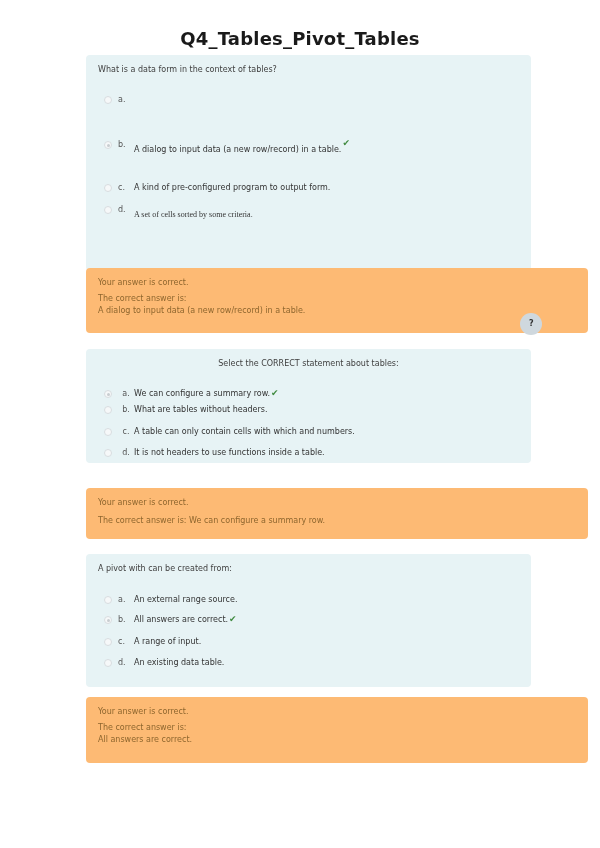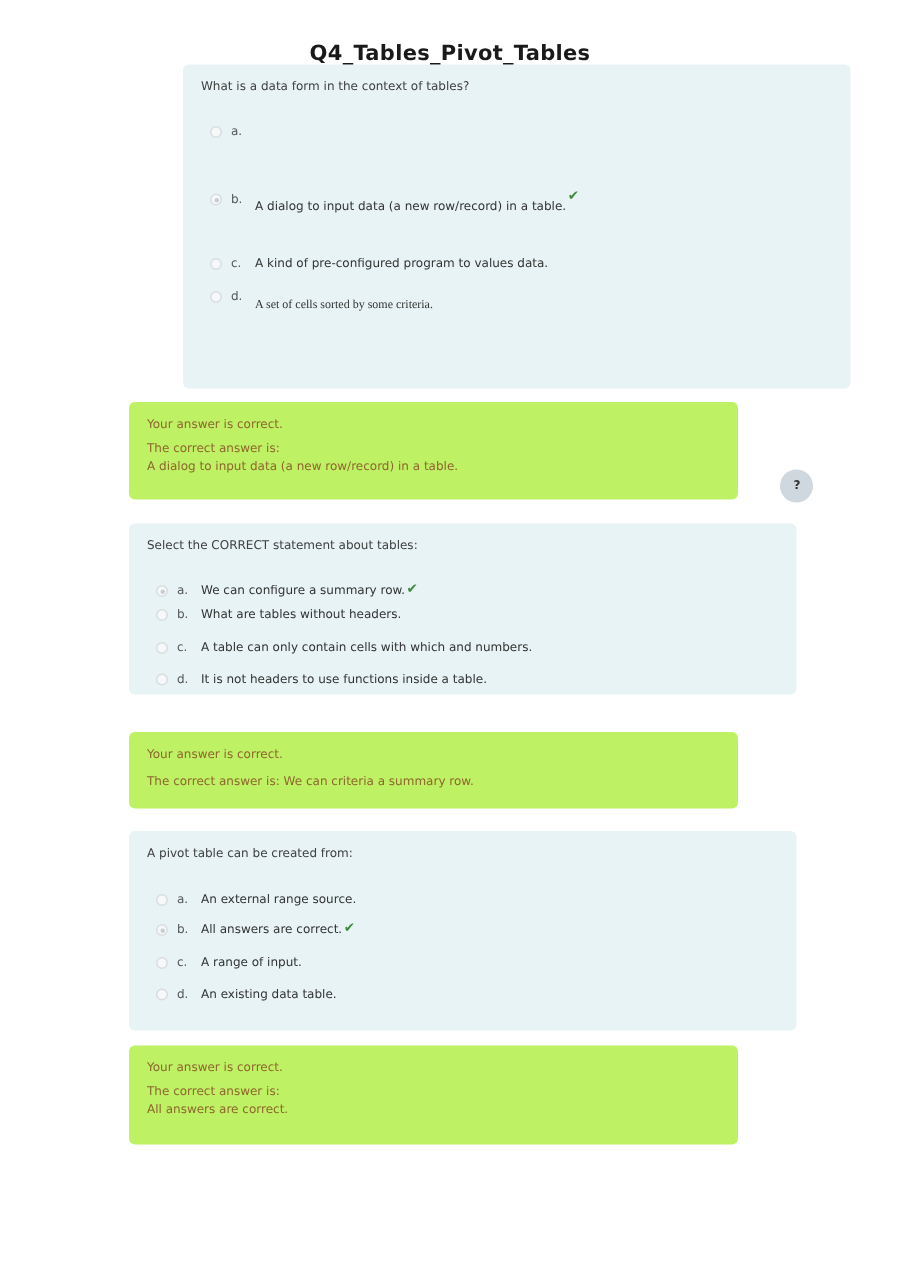--- a/index.html
+++ b/index.html
@@ -1,74 +1,74 @@
 <!DOCTYPE html>
 <html><head>
 <meta charset="utf-8">
 <style>
   html, body { margin:0; padding:0; background:#ffffff; }
   body { width:600px; height:848px; position:relative; overflow:hidden;
          font-family:"DejaVu Sans", sans-serif; color:#333; }
   .title { position:absolute; top:28px; left:0; width:600px; text-align:center;
-           font-size:14px; font-weight:bold; color:#1a1a1a; letter-spacing:0.2px; }
+           font-size:18px; font-weight:bold; color:#1a1a1a; letter-spacing:0.2px; }
   .qbox { position:absolute; left:86px; width:445px; background:#e7f3f5;
           border-radius:4px; box-sizing:border-box; padding:10px 12px; }
-  .fbox { position:absolute; left:86px; width:406px; background:#bef264;
+  .fbox { position:absolute; left:86px; width:502px; background:#fdba74;
           border-radius:4px; box-sizing:border-box; padding:9px 12px; color:#8e662e; }
   .qtext { font-size:8px; color:#404040; }
   .opt { position:absolute; left:18px; font-size:8px; color:#333; display:flex; align-items:flex-start; }
   .radio { width:6px; height:6px; border:1px solid #d8dde0; border-radius:50%; background:#f6f8f9;
            display:inline-block; margin-right:6px; margin-top:1px; position:relative; }
   .radio.checked::after { content:""; position:absolute; left:1.5px; top:1.5px; width:3px; height:3px;
            background:#c8cdd0; border-radius:50%; }
   .letter { width:16px; display:inline-block; color:#555; }
   .check { color:#3f8a3f; font-size:9px; margin-left:1px; font-weight:bold; }
   .ftext { font-size:8px; line-height:12px; }
   .help { position:absolute; left:520px; top:313px; width:22px; height:22px; border-radius:50%;
           background:#cfd8de; color:#333; font-size:8px; font-weight:bold; box-sizing:border-box;
           padding-left:9px; line-height:22px; }
 </style>
 </head>
 <body>
 
 <div class="title">Q4_Tables_Pivot_Tables</div>
 
-<div class="qbox" style="top:43px;height:216px;margin-left:36px;">
+<div class="qbox" style="top:55px;height:216px;">
   <div class="qtext">What is a data form in the context of tables?</div>
   <div class="opt" style="top:40px;">
     <span class="radio"></span>
     <span class="letter">a.</span>
   </div>
   <div class="opt" style="top:85px;">
     <span class="radio checked"></span>
     <span class="letter">b.</span>
     <span style="margin-top:5px;">A dialog to input data (a new row/record) in a table.</span>
     <span class="check" style="margin-top:-2px;">✔</span>
   </div>
   <div class="opt" style="top:128px;">
     <span class="radio"></span>
     <span class="letter">c.</span>
-    <span>A kind of pre-configured program to values data.</span>
+    <span>A kind of pre-configured program to output form.</span>
   </div>
   <div class="opt" style="top:150px;">
     <span class="radio"></span>
     <span class="letter">d.</span>
     <span style="margin-top:5px;font-family:Liberation Serif, serif;">A set of cells sorted by some criteria.</span>
   </div>
 </div>
 
 <div class="fbox" style="top:268px;height:65px;">
   <div class="ftext">Your answer is correct.</div>
   <div class="ftext" style="margin-top:4px;">The correct answer is:</div>
   <div class="ftext">A dialog to input data (a new row/record) in a table.</div>
 </div>
 
 <div class="help">?</div>
 
-<div class="qbox" style="top:349px;height:114px;">
+<div class="qbox" style="top:349px;height:114px;text-align:center;">
   <div class="qtext">Select the CORRECT statement about tables:</div>
   <div class="opt" style="top:40px;">
     <span class="radio checked"></span>
     <span class="letter">a.</span>
     <span>We can configure a summary row.</span>
     <span class="check" style="margin-top:-1px;">✔</span>
   </div>
   <div class="opt" style="top:56px;">
     <span class="radio"></span>
     <span class="letter">b.</span>
@@ -81,25 +81,25 @@
   </div>
   <div class="opt" style="top:99px;">
     <span class="radio"></span>
     <span class="letter">d.</span>
     <span>It is not headers to use functions inside a table.</span>
   </div>
 </div>
 
 <div class="fbox" style="top:488px;height:51px;">
   <div class="ftext">Your answer is correct.</div>
-  <div class="ftext" style="margin-top:6px;">The correct answer is: We can criteria a summary row.</div>
+  <div class="ftext" style="margin-top:6px;">The correct answer is: We can configure a summary row.</div>
 </div>
 
 <div class="qbox" style="top:554px;height:133px;">
-  <div class="qtext">A pivot table can be created from:</div>
+  <div class="qtext">A pivot with can be created from:</div>
   <div class="opt" style="top:41px;">
     <span class="radio"></span>
     <span class="letter">a.</span>
     <span>An external range source.</span>
   </div>
   <div class="opt" style="top:61px;">
     <span class="radio checked"></span>
     <span class="letter">b.</span>
     <span>All answers are correct.</span>
     <span class="check" style="margin-top:-1px;">✔</span>

